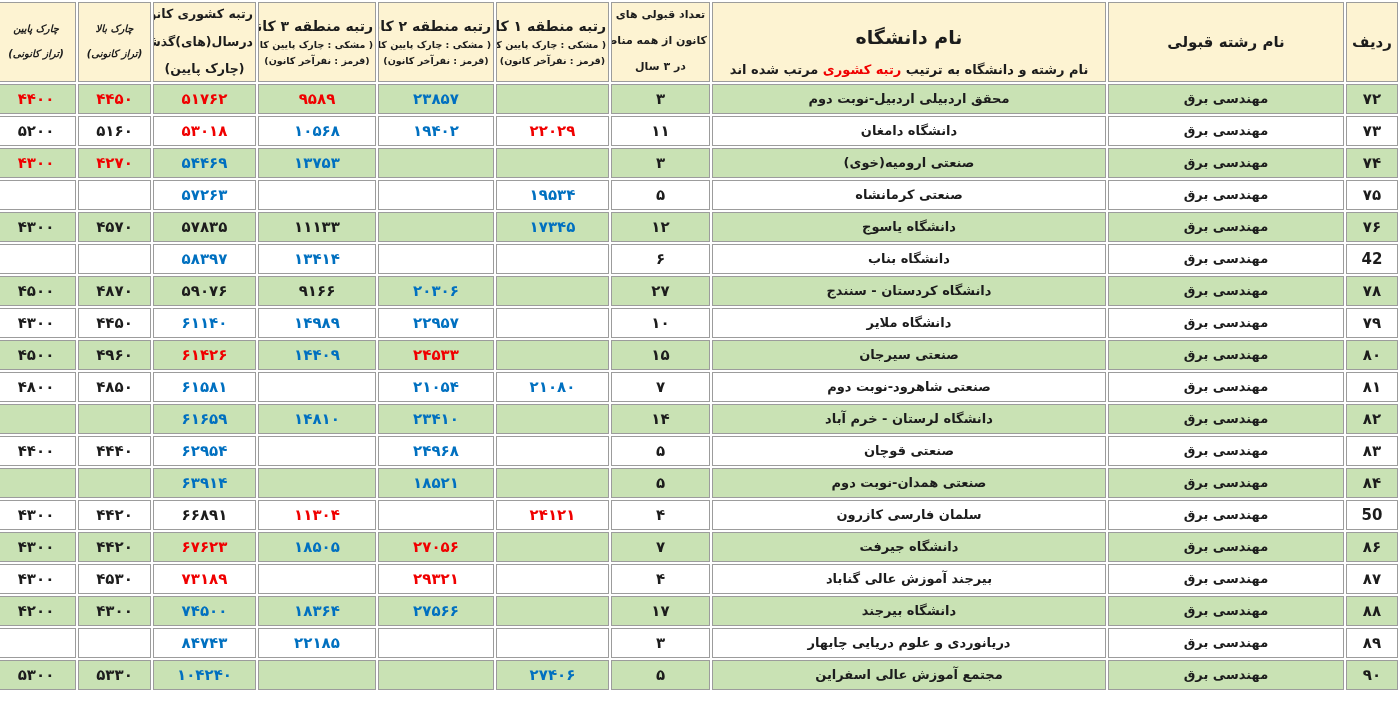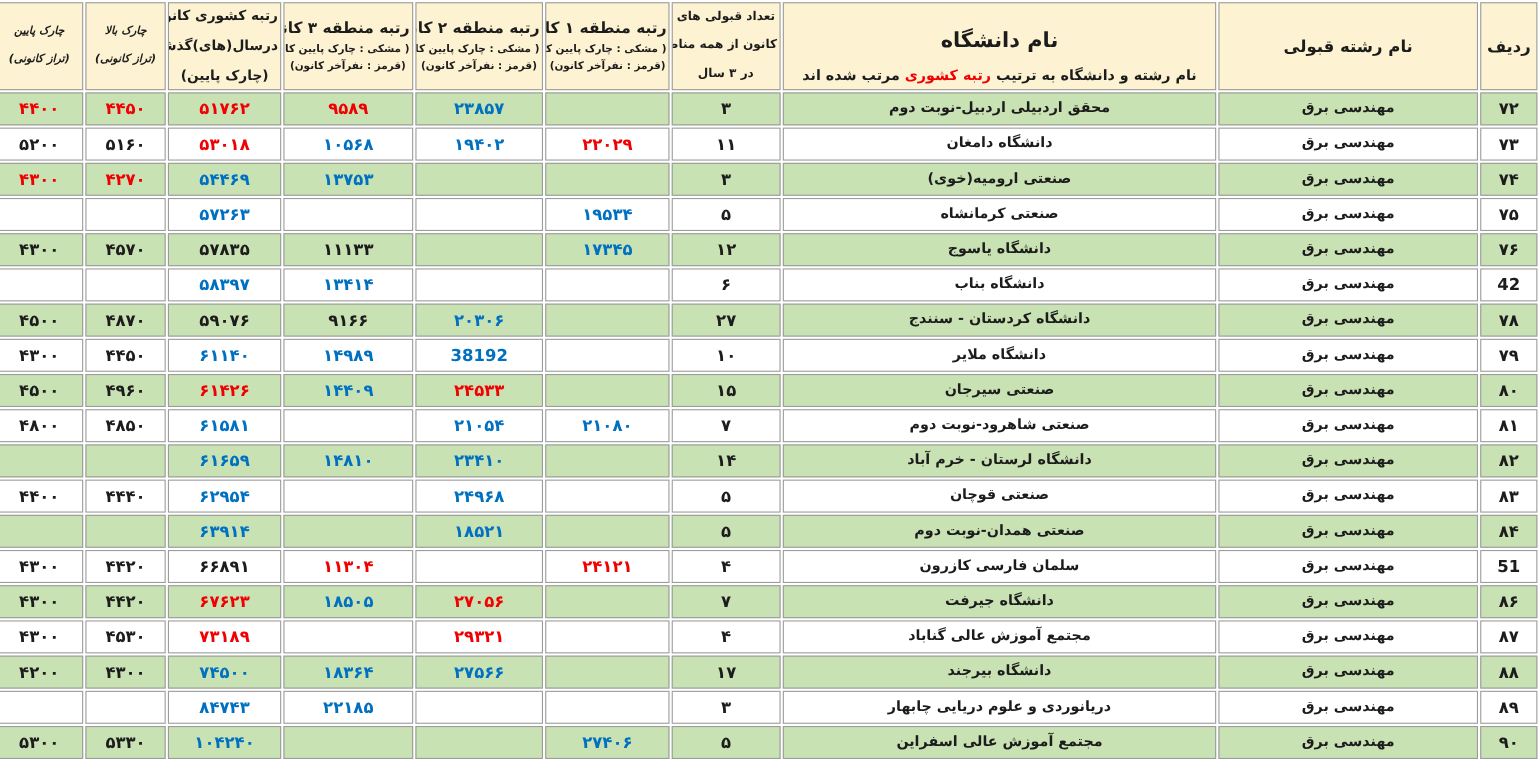--- a/index.html
+++ b/index.html
@@ -222,21 +222,21 @@
     <td data-name="cell-national-rank">۵۹۰۷۶</td>
     <td data-name="cell-upper-quartile">۴۸۷۰</td>
     <td data-name="cell-lower-quartile">۴۵۰۰</td>
   </tr>
       <tr data-name="table-row">
     <td data-name="cell-row-number">۷۹</td>
     <td data-name="cell-major">مهندسی برق</td>
     <td data-name="cell-university">دانشگاه ملایر</td>
     <td data-name="cell-acceptance-count">۱۰</td>
     <td data-name="cell-region1-rank"></td>
-    <td data-name="cell-region2-rank" class="c-blue">38192</td>
+    <td data-name="cell-region2-rank" class="c-blue">۲۲۹۵۷</td>
     <td data-name="cell-region3-rank" class="c-blue">۱۴۹۸۹</td>
     <td data-name="cell-national-rank" class="c-blue">۶۱۱۴۰</td>
     <td data-name="cell-upper-quartile">۴۴۵۰</td>
     <td data-name="cell-lower-quartile">۴۳۰۰</td>
   </tr>
       <tr data-name="table-row">
     <td data-name="cell-row-number">۸۰</td>
     <td data-name="cell-major">مهندسی برق</td>
     <td data-name="cell-university">صنعتی سیرجان</td>
     <td data-name="cell-acceptance-count">۱۵</td>
@@ -289,21 +289,21 @@
     <td data-name="cell-university">صنعتی همدان-نوبت دوم</td>
     <td data-name="cell-acceptance-count">۵</td>
     <td data-name="cell-region1-rank"></td>
     <td data-name="cell-region2-rank" class="c-blue">۱۸۵۲۱</td>
     <td data-name="cell-region3-rank"></td>
     <td data-name="cell-national-rank" class="c-blue">۶۳۹۱۴</td>
     <td data-name="cell-upper-quartile"></td>
     <td data-name="cell-lower-quartile"></td>
   </tr>
       <tr data-name="table-row">
-    <td data-name="cell-row-number">51</td>
+    <td data-name="cell-row-number">50</td>
     <td data-name="cell-major">مهندسی برق</td>
     <td data-name="cell-university">سلمان فارسی کازرون</td>
     <td data-name="cell-acceptance-count">۴</td>
     <td data-name="cell-region1-rank" class="c-red">۲۴۱۲۱</td>
     <td data-name="cell-region2-rank"></td>
     <td data-name="cell-region3-rank" class="c-red">۱۱۳۰۴</td>
     <td data-name="cell-national-rank">۶۶۸۹۱</td>
     <td data-name="cell-upper-quartile">۴۴۲۰</td>
     <td data-name="cell-lower-quartile">۴۳۰۰</td>
   </tr>
@@ -315,21 +315,21 @@
     <td data-name="cell-region1-rank"></td>
     <td data-name="cell-region2-rank" class="c-red">۲۷۰۵۶</td>
     <td data-name="cell-region3-rank" class="c-blue">۱۸۵۰۵</td>
     <td data-name="cell-national-rank" class="c-red">۶۷۶۲۳</td>
     <td data-name="cell-upper-quartile">۴۴۲۰</td>
     <td data-name="cell-lower-quartile">۴۳۰۰</td>
   </tr>
       <tr data-name="table-row">
     <td data-name="cell-row-number">۸۷</td>
     <td data-name="cell-major">مهندسی برق</td>
-    <td data-name="cell-university">مجتمع آموزش عالی گناباد</td>
+    <td data-name="cell-university">بیرجند آموزش عالی گناباد</td>
     <td data-name="cell-acceptance-count">۴</td>
     <td data-name="cell-region1-rank"></td>
     <td data-name="cell-region2-rank" class="c-red">۲۹۳۲۱</td>
     <td data-name="cell-region3-rank"></td>
     <td data-name="cell-national-rank" class="c-red">۷۳۱۸۹</td>
     <td data-name="cell-upper-quartile">۴۵۳۰</td>
     <td data-name="cell-lower-quartile">۴۳۰۰</td>
   </tr>
       <tr data-name="table-row">
     <td data-name="cell-row-number">۸۸</td>

